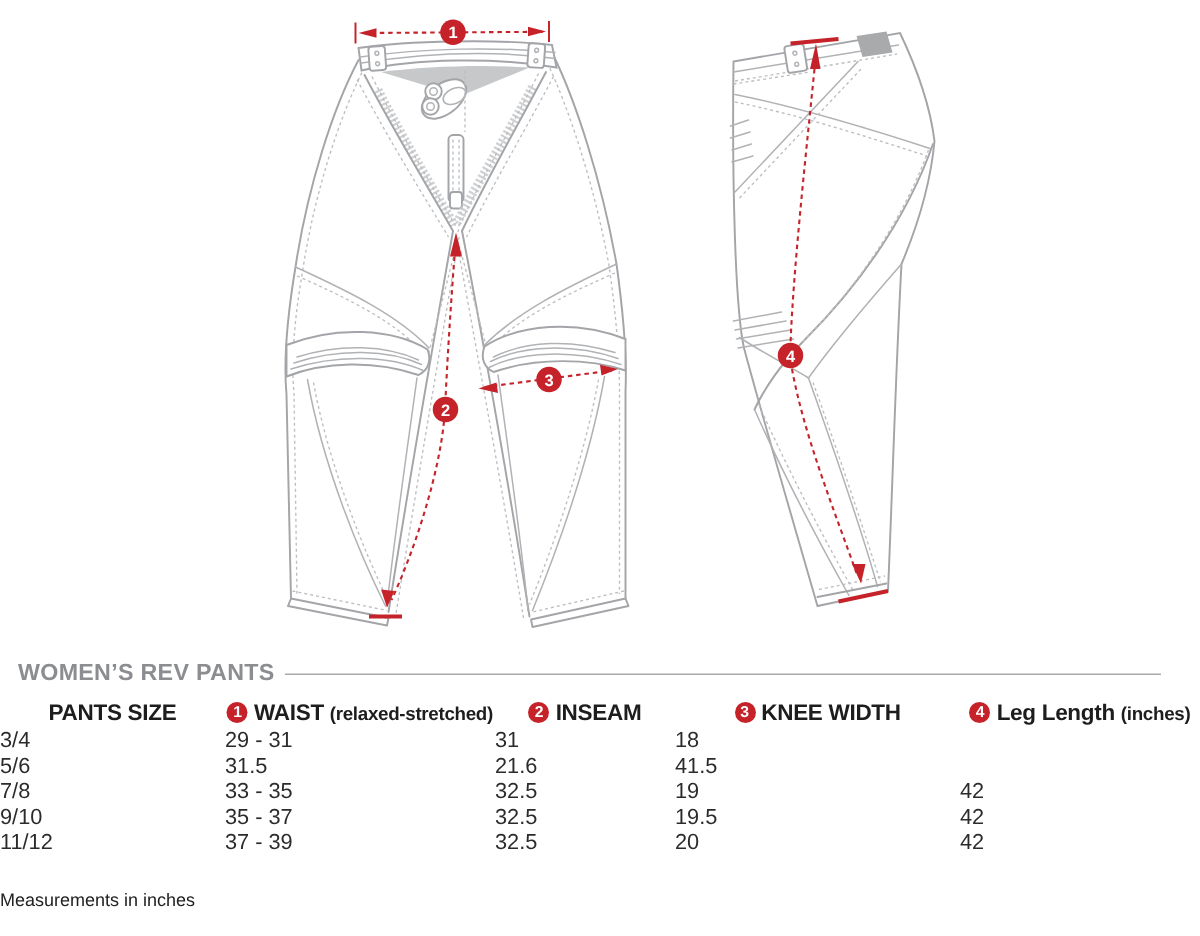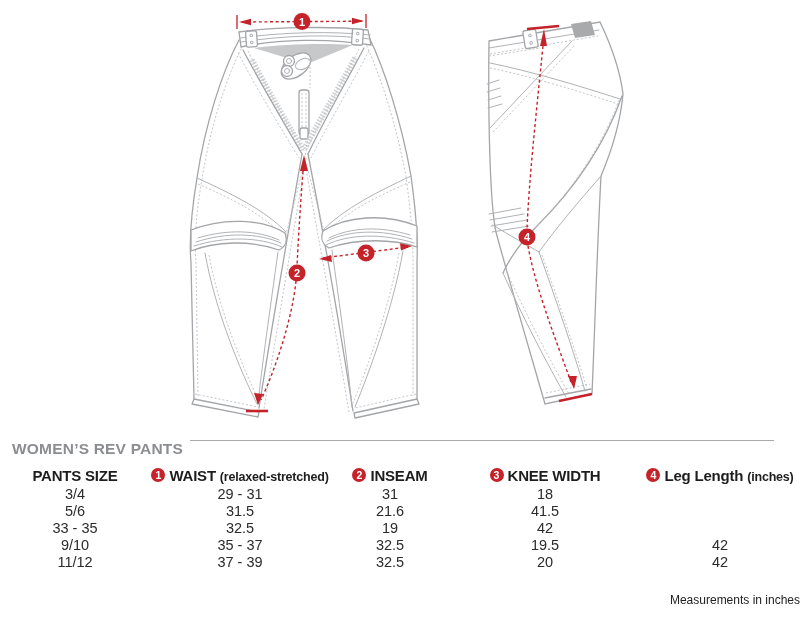--- a/index.html
+++ b/index.html
@@ -4,32 +4,32 @@
 <style>
   html,body { margin:0; padding:0; background:#ffffff; }
   body { width:800px; height:624px; font-family:"Liberation Sans", sans-serif; }
   .stage { position:relative; width:800px; height:624px; overflow:hidden; background:#fff; }
 
   
   .diagram-wrap { width:800px; height:430px; }
   svg { display:block; }
 
   
-  .section-head { display:flex; align-items:flex-start; margin:10px 12px 0 12px; height:18px; }
+  .section-head { display:flex; align-items:center; margin:10px 12px 0 12px; height:18px; }
   .section-head .t { color:#8b8d90; font-weight:bold; font-size:15.5px; letter-spacing:0.2px; white-space:nowrap; }
   .section-head .rule { flex:1; border-top:1.5px solid #a7a9ac; margin-left:7px; margin-right:14px; }
 
   
   .size-table { margin-top:7px; }
   .tr { display:grid; grid-template-columns:150px 180px 120px 190px 160px; align-items:center; }
   .th { font-weight:bold; font-size:15px; color:#1d1d1d; text-align:center; height:21px; line-height:21px; letter-spacing:-0.2px; white-space:nowrap; }
   .th .sub { font-size:12.5px; letter-spacing:-0.2px; }
-  .td { text-align:center; font-size:14.5px; color:#2b2b2b; height:17px; line-height:17px; }
+  .td { text-align:left; font-size:14.5px; color:#2b2b2b; height:17px; line-height:17px; }
   .badge { display:inline-block; width:14px; height:14px; border-radius:50%; background:#c5222a; color:#fff; font-size:10.5px; font-weight:bold; line-height:14px; text-align:center; vertical-align:2px; margin-right:4px; letter-spacing:0; }
-  .footnote { text-align:right; font-size:12px; color:#222; margin-top:22px; }
+  .footnote { text-align:left; font-size:12px; color:#222; margin-top:22px; }
 
   
   .ol  { fill:none; stroke:#a3a5a8; stroke-width:1.3; stroke-linecap:round; }
   .olw { fill:#ffffff; stroke:#a3a5a8; stroke-width:1.3; }
   .ol2 { fill:none; stroke:#b0b2b5; stroke-width:1; stroke-linecap:round; }
   .st  { fill:none; stroke:#bcbec1; stroke-width:0.9; stroke-dasharray:2 2; }
   .hatch { fill:none; stroke:#c6c8ca; stroke-width:6; stroke-dasharray:1.5 1.6; opacity:0.85; }
   .shade { fill:#c6c8ca; stroke:none; }
   .shaded { fill:#a8aaac; stroke:none; }
   .redl { fill:none; stroke:#c5222a; stroke-width:1.3; }
@@ -240,20 +240,21 @@
       <div class="td">31</div>
       <div class="td">18</div>
     </div>
     <div class="tr">
       <div class="td">5/6</div>
       <div class="td">31.5</div>
       <div class="td">21.6</div>
       <div class="td">41.5</div>
     </div>
     <div class="tr">
+      <div class="td">7/8</div>
       <div class="td">33 - 35</div>
       <div class="td">32.5</div>
       <div class="td">19</div>
       <div class="td">42</div>
     </div>
     <div class="tr">
       <div class="td">9/10</div>
       <div class="td">35 - 37</div>
       <div class="td">32.5</div>
       <div class="td">19.5</div>

